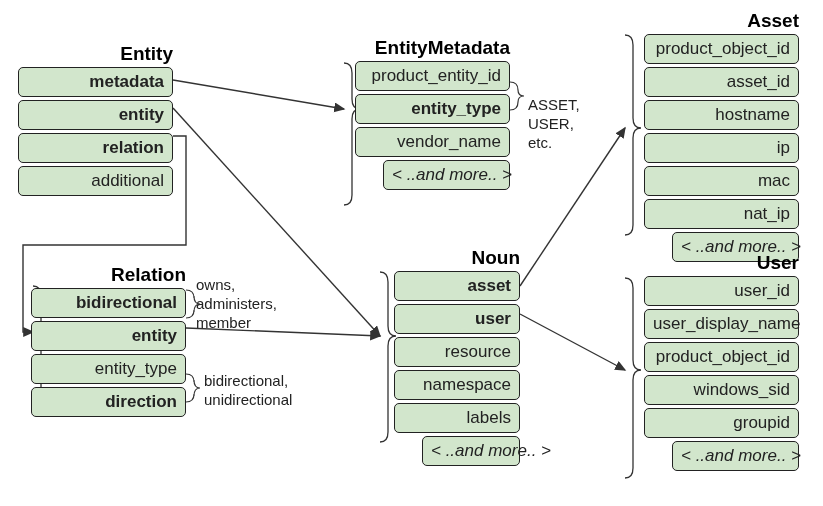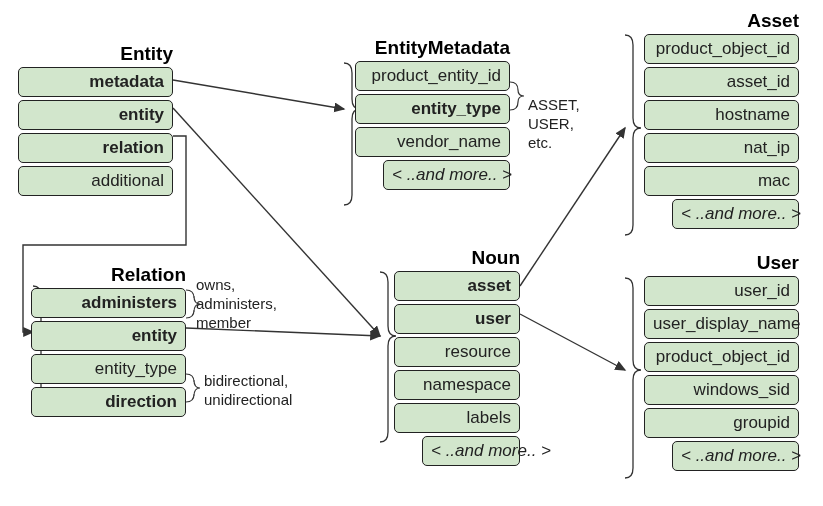--- a/index.html
+++ b/index.html
@@ -95,28 +95,29 @@
   <div class="row bold">entity_type</div>
   <div class="row">vendor_name</div>
   <div class="row more">&lt; ..and more.. &gt;</div>
 </div>
 
 <div class="box" style="left:644px; top:10px; width:155px;">
   <div class="title">Asset</div>
   <div class="row">product_object_id</div>
   <div class="row">asset_id</div>
   <div class="row">hostname</div>
+  <div class="row">ip</div>
+  <div class="row">mac</div>
   <div class="row">nat_ip</div>
-  <div class="row">mac</div>
   <div class="row more">&lt; ..and more.. &gt;</div>
 </div>
 
 <div class="box" style="left:31px; top:264px; width:155px;">
   <div class="title">Relation</div>
-  <div class="row bold">administers</div>
+  <div class="row bold">bidirectional</div>
   <div class="row bold">entity</div>
   <div class="row">entity_type</div>
   <div class="row bold">direction</div>
 </div>
 
 <div class="box" style="left:394px; top:247px; width:126px;">
   <div class="title">Noun</div>
   <div class="row bold">asset</div>
   <div class="row bold">user</div>
   <div class="row">resource</div>

